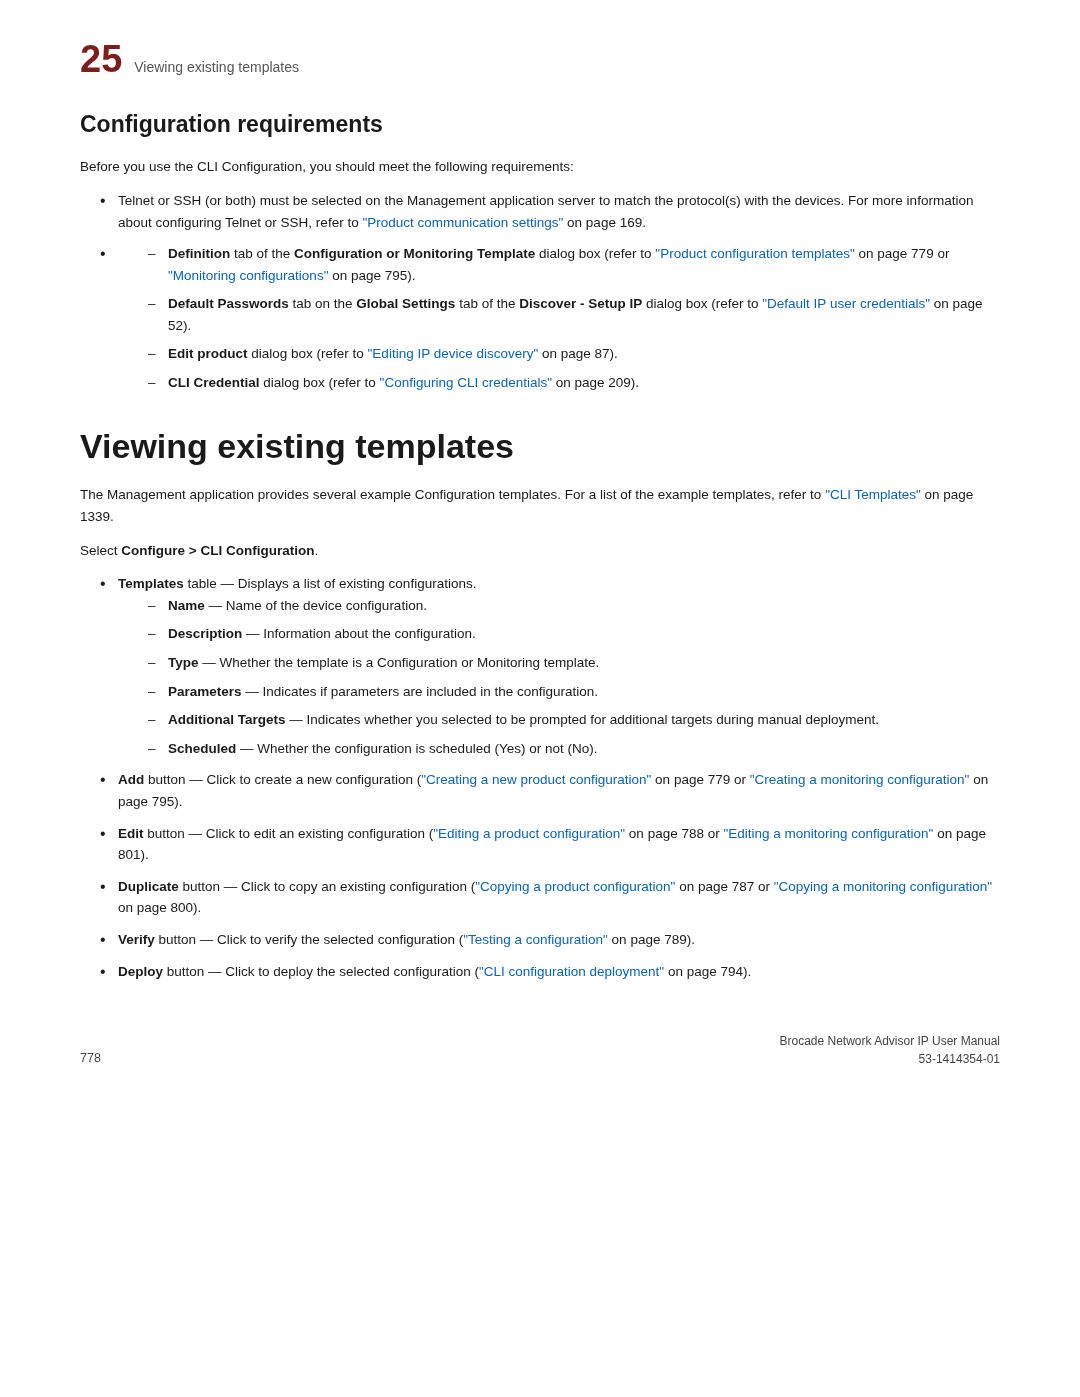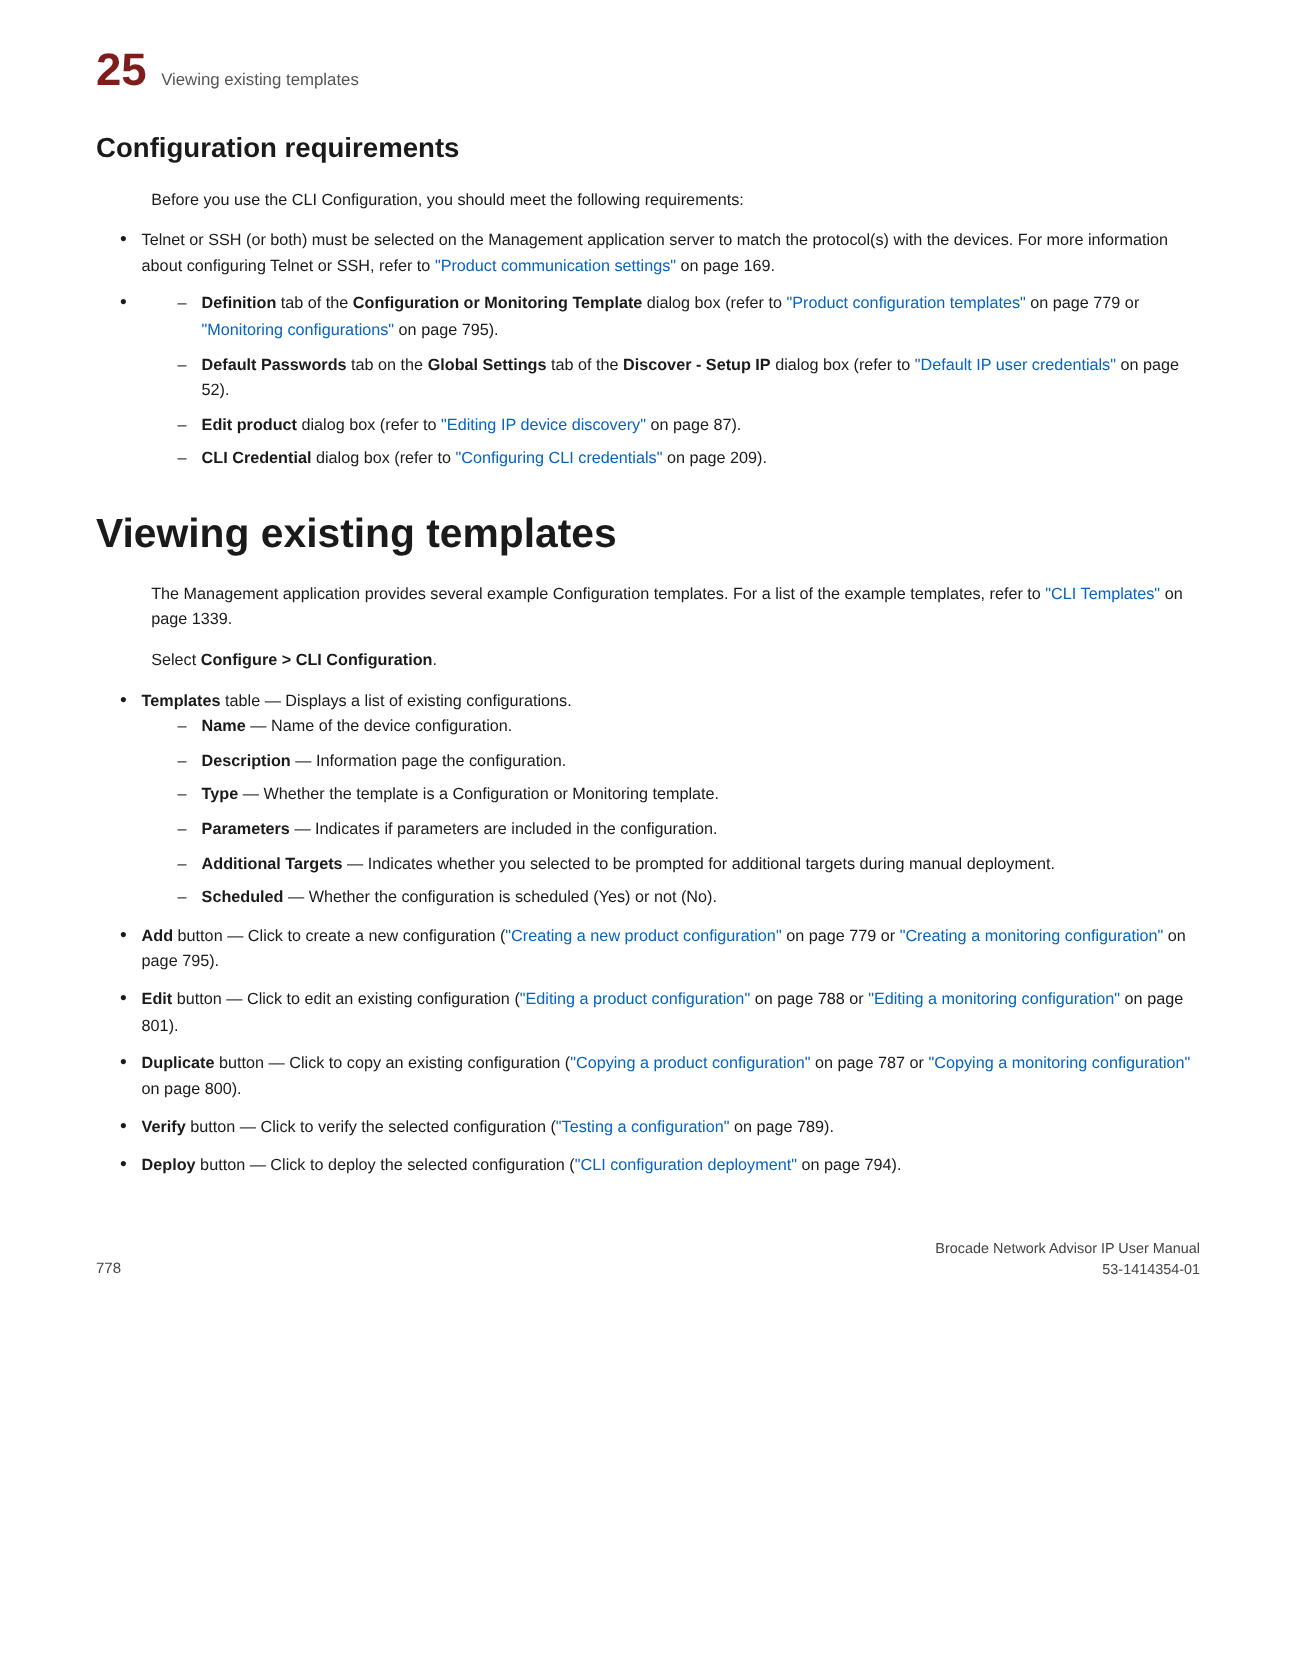--- a/index.html
+++ b/index.html
@@ -40,21 +40,20 @@
       font-weight: bold;
       color: #1a1a1a;
       margin-bottom: 14px;
       margin-top: 10px;
     }
 
     .body-text {
       margin-bottom: 12px;
       font-size: 13.5px;
       line-height: 1.6;
-      margin-left: 46px;
     }
 
     .bullet-list {
       margin-left: 20px;
       margin-bottom: 10px;
       list-style: none;
     }
 
     .bullet-list > li {
       position: relative;
@@ -191,21 +190,21 @@
     Select <span class="bold">Configure &gt; CLI Configuration</span>.
   </p>
 
 
   <ul class="bullet-list">
 
     <li>
       <span class="bold">Templates</span><span> table — Displays a list of existing configurations.</span>
       <ul class="dash-list">
         <li><span class="bold">Name</span><span> — Name of the device configuration.</span></li>
-        <li><span class="bold">Description</span><span> — Information page the configuration.</span></li>
+        <li><span class="bold">Description</span><span> — Information about the configuration.</span></li>
         <li><span class="bold">Type</span><span> — Whether the template is a Configuration or Monitoring template.</span></li>
         <li><span class="bold">Parameters</span><span> — Indicates if parameters are included in the configuration.</span></li>
         <li><span class="bold">Additional Targets</span><span> — Indicates whether you selected to be prompted for additional targets during manual deployment.</span></li>
         <li><span class="bold">Scheduled</span><span> — Whether the configuration is scheduled (Yes) or not (No).</span></li>
       </ul>
     </li>
 
     <li>
       <span class="bold">Add</span><span> button — Click to create a new configuration (</span><a class="link" href="#">"Creating a new product configuration"</a><span> on page 779 or </span><a class="link" href="#">"Creating a monitoring configuration"</a><span> on page 795).</span>
     </li>

